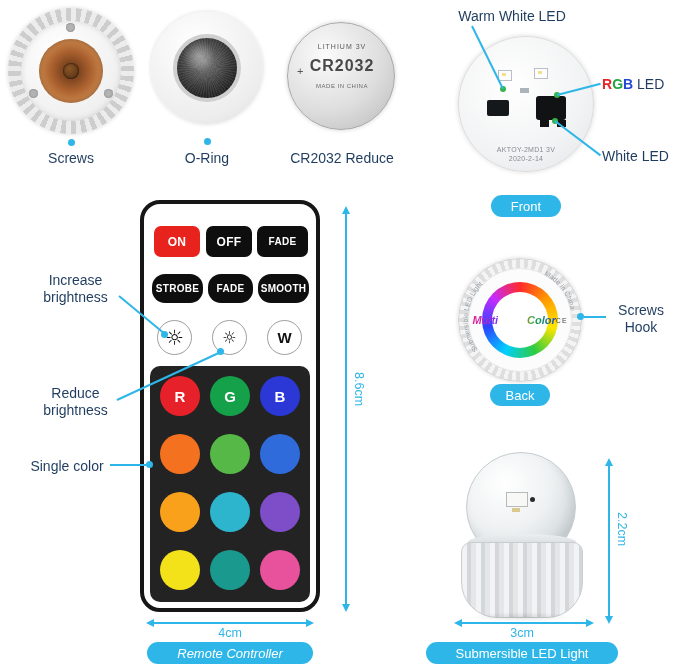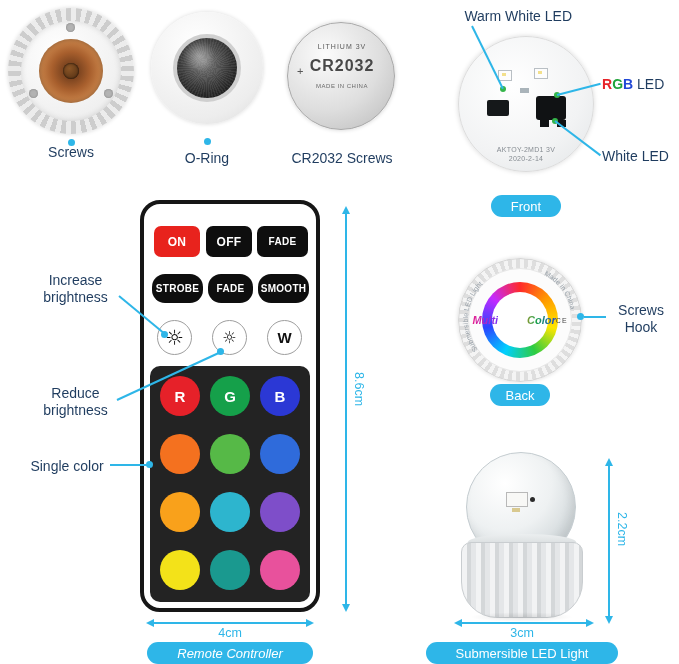--- a/index.html
+++ b/index.html
@@ -47,56 +47,56 @@
 
   <div class="photo" style="left:8px;top:8px;width:126px;height:126px;background:repeating-conic-gradient(#ececec 0deg 5deg,#cdcdcd 5deg 10deg);box-shadow:0 0 4px rgba(0,0,0,.15);">
     <div class="circle" style="left:13px;top:13px;width:100px;height:100px;background:radial-gradient(circle at 38% 32%,#ffffff,#f0f0f0 70%,#e2e2e2);box-shadow:inset 0 0 6px rgba(0,0,0,.12);"></div>
     <div class="circle" style="left:58px;top:15px;width:9px;height:9px;background:#b3b3b3;box-shadow:inset 0 0 2px #777;"></div>
     <div class="circle" style="left:21px;top:81px;width:9px;height:9px;background:#b3b3b3;box-shadow:inset 0 0 2px #777;"></div>
     <div class="circle" style="left:96px;top:81px;width:9px;height:9px;background:#b3b3b3;box-shadow:inset 0 0 2px #777;"></div>
     <div class="circle" style="left:31px;top:31px;width:64px;height:64px;background:radial-gradient(circle,#7a431f 16%,#a85f2d 42%,#cf8a4f 74%,#e3aa74 100%);box-shadow:inset 0 0 5px rgba(0,0,0,.35);"></div>
     <div class="circle" style="left:55px;top:55px;width:16px;height:16px;background:radial-gradient(circle at 40% 35%,#8a5526,#4e2c12);box-shadow:inset 0 0 2px #000;"></div>
   </div>
   <div class="cyan-dot" style="left:68px;top:139px;"></div>
-  <div class="lbl" style="left:31px;top:144px;width:80px;">Screws</div>
+  <div class="lbl" style="left:31px;top:150px;width:80px;">Screws</div>
 
   <div class="photo" style="left:151px;top:12px;width:112px;height:112px;background:radial-gradient(circle at 40% 30%,#ffffff,#ededed 70%,#dadada);box-shadow:0 0 4px rgba(0,0,0,.15);">
     <div class="circle" style="left:22px;top:22px;width:68px;height:68px;border:4px solid #cfcfcf;box-sizing:border-box;
                 background:radial-gradient(circle at 36% 30%,rgba(255,255,255,.35),transparent 28%),repeating-conic-gradient(rgba(255,255,255,.07) 0deg 3deg,transparent 3deg 6deg),radial-gradient(circle at 45% 40%,#7c7c7c,#3a3a3a 50%,#141414 85%);"></div>
   </div>
   <div class="cyan-dot" style="left:204px;top:138px;"></div>
   <div class="lbl" style="left:167px;top:150px;width:80px;">O-Ring</div>
 
   <div class="photo" style="left:287px;top:22px;width:108px;height:108px;background:radial-gradient(circle at 35% 30%,#fbfbfb,#dedede 55%,#b9b9b9);border:1px solid #a8a8a8;box-sizing:border-box;box-shadow:0 0 4px rgba(0,0,0,.18);">
     <div class="abs" style="left:0;top:20px;width:108px;text-align:center;font-size:7px;letter-spacing:1px;color:#5a5a5a;">LITHIUM 3V</div>
     <div class="abs" style="left:0;top:34px;width:108px;text-align:center;font-size:16px;font-weight:bold;letter-spacing:1px;color:#484848;">CR2032</div>
     <div class="abs" style="left:9px;top:42px;font-size:11px;color:#565656;">+</div>
     <div class="abs" style="left:0;top:60px;width:108px;text-align:center;font-size:6px;letter-spacing:.5px;color:#6a6a6a;">MADE IN CHINA</div>
   </div>
-  <div class="lbl" style="left:277px;top:150px;width:130px;">CR2032 Screws</div>
+  <div class="lbl" style="left:277px;top:150px;width:130px;">CR2032 Reduce</div>
 
   <div class="photo" style="left:458px;top:36px;width:136px;height:136px;background:radial-gradient(circle at 40% 35%,#ffffff,#f2f3f4 60%,#e1e4e6);border:1px solid #dcdcdc;box-sizing:border-box;box-shadow:0 0 5px rgba(0,0,0,.15);"></div>
   <div class="abs" style="left:498px;top:70px;width:12px;height:9px;background:#fdfdfd;border:1px solid #b9bfc4;">
     <div class="abs" style="left:3px;top:2px;width:4px;height:3px;background:#f3e08c;"></div>
   </div>
   <div class="abs" style="left:534px;top:68px;width:12px;height:9px;background:#fdfdfd;border:1px solid #b9bfc4;">
     <div class="abs" style="left:3px;top:2px;width:4px;height:3px;background:#f3e08c;"></div>
   </div>
   <div class="abs" style="left:520px;top:88px;width:9px;height:5px;background:#aab4ba;"></div>
   <div class="abs" style="left:487px;top:100px;width:22px;height:16px;background:#15181a;border-radius:2px;"></div>
   <div class="abs" style="left:536px;top:96px;width:30px;height:24px;background:#101214;border-radius:3px;"></div>
   <div class="abs" style="left:540px;top:120px;width:9px;height:7px;background:#101214;"></div>
   <div class="abs" style="left:557px;top:120px;width:9px;height:7px;background:#101214;"></div>
   <div class="abs" style="left:480px;top:146px;width:92px;text-align:center;font-size:7px;color:#868c92;letter-spacing:.3px;">AKTOY-2MD1 3V</div>
   <div class="abs" style="left:480px;top:155px;width:92px;text-align:center;font-size:7px;color:#868c92;letter-spacing:.3px;">2020-2-14</div>
   <div class="green-dot" style="left:500px;top:86px;"></div>
   <div class="green-dot" style="left:554px;top:92px;"></div>
   <div class="green-dot" style="left:552px;top:118px;"></div>
 
-  <div class="lbl" style="left:452px;top:8px;width:120px;text-align:right;">Warm White LED</div>
+  <div class="lbl" style="left:452px;top:8px;width:120px;text-align:center;">Warm White LED</div>
   <div class="cyan-line" style="left:472px;top:25px;width:70px;transform:rotate(63.8deg);"></div>
 
   <div class="lbl" style="left:602px;top:76px;width:75px;text-align:left;">
     <span style="font-weight: bold; color: rgb(230, 36, 42);">R</span><span style="font-weight: bold; color: rgb(31, 164, 58);">G</span><span style="font-weight: bold; color: rgb(32, 71, 214);">B</span><span> LED</span>
   </div>
   <div class="cyan-line" style="left:557px;top:94px;width:45px;transform:rotate(-14.4deg);"></div>
 
   <div class="lbl" style="left:602px;top:148px;width:75px;text-align:left;">White LED</div>
   <div class="cyan-line" style="left:555px;top:120px;width:57px;transform:rotate(37.1deg);"></div>
 

